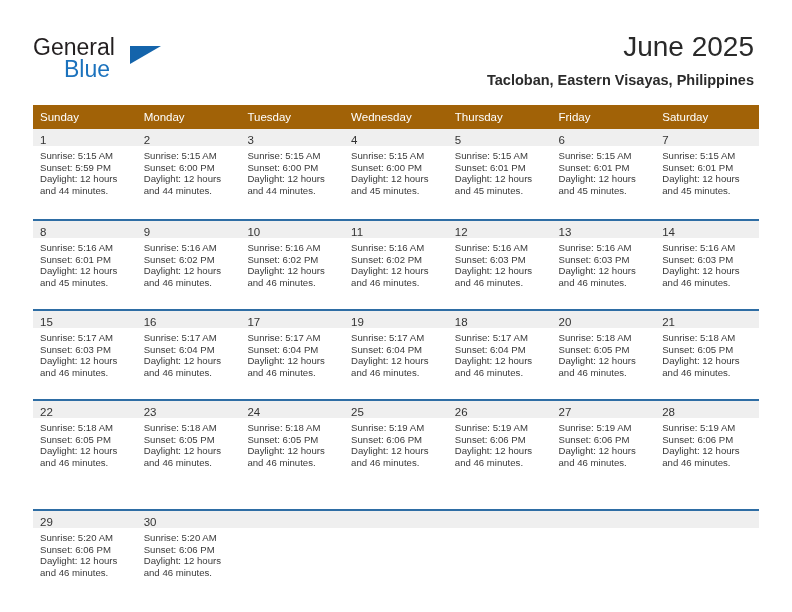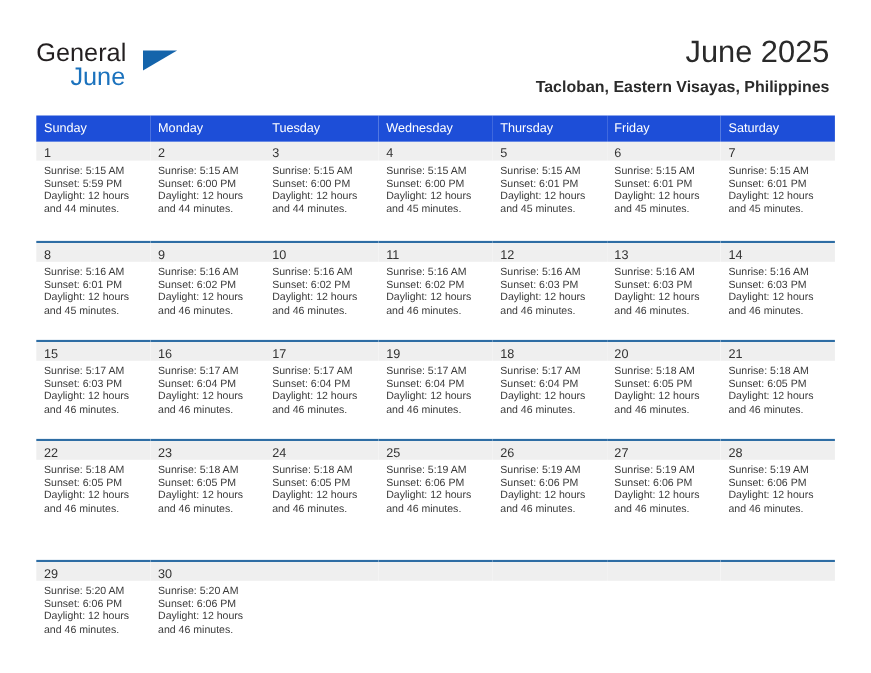--- a/index.html
+++ b/index.html
@@ -92,21 +92,21 @@
   
   .calendar {
     position: absolute;
     left: 33px;
     top: 105px;
     width: 726px;
     border-collapse: collapse;
     table-layout: fixed;
   }
   .calendar th {
-    background: #1d4ed8;
+    background: #a16207;
     color: #ffffff;
     font-size: 11.5px;
     font-weight: 400;
     text-align: left;
     padding: 5px 0 5px 7px;
     height: 18px;
     line-height: 14px;
     border: none;
     box-sizing: border-box;
   }
@@ -157,21 +157,21 @@
 </head>
 <body>
 
 <div class="page">
 
   <div class="top">
 
     <div class="logo">
       <span class="logo-general">General</span>
       <span class="logo-tri"></span>
-      <span class="logo-blue">June</span>
+      <span class="logo-blue">Blue</span>
     </div>
 
     <div class="title-block">
       <div class="month-title">June 2025</div>
       <div class="location">Tacloban, Eastern Visayas, Philippines</div>
     </div>
 
   </div>
 
   <table class="calendar">

